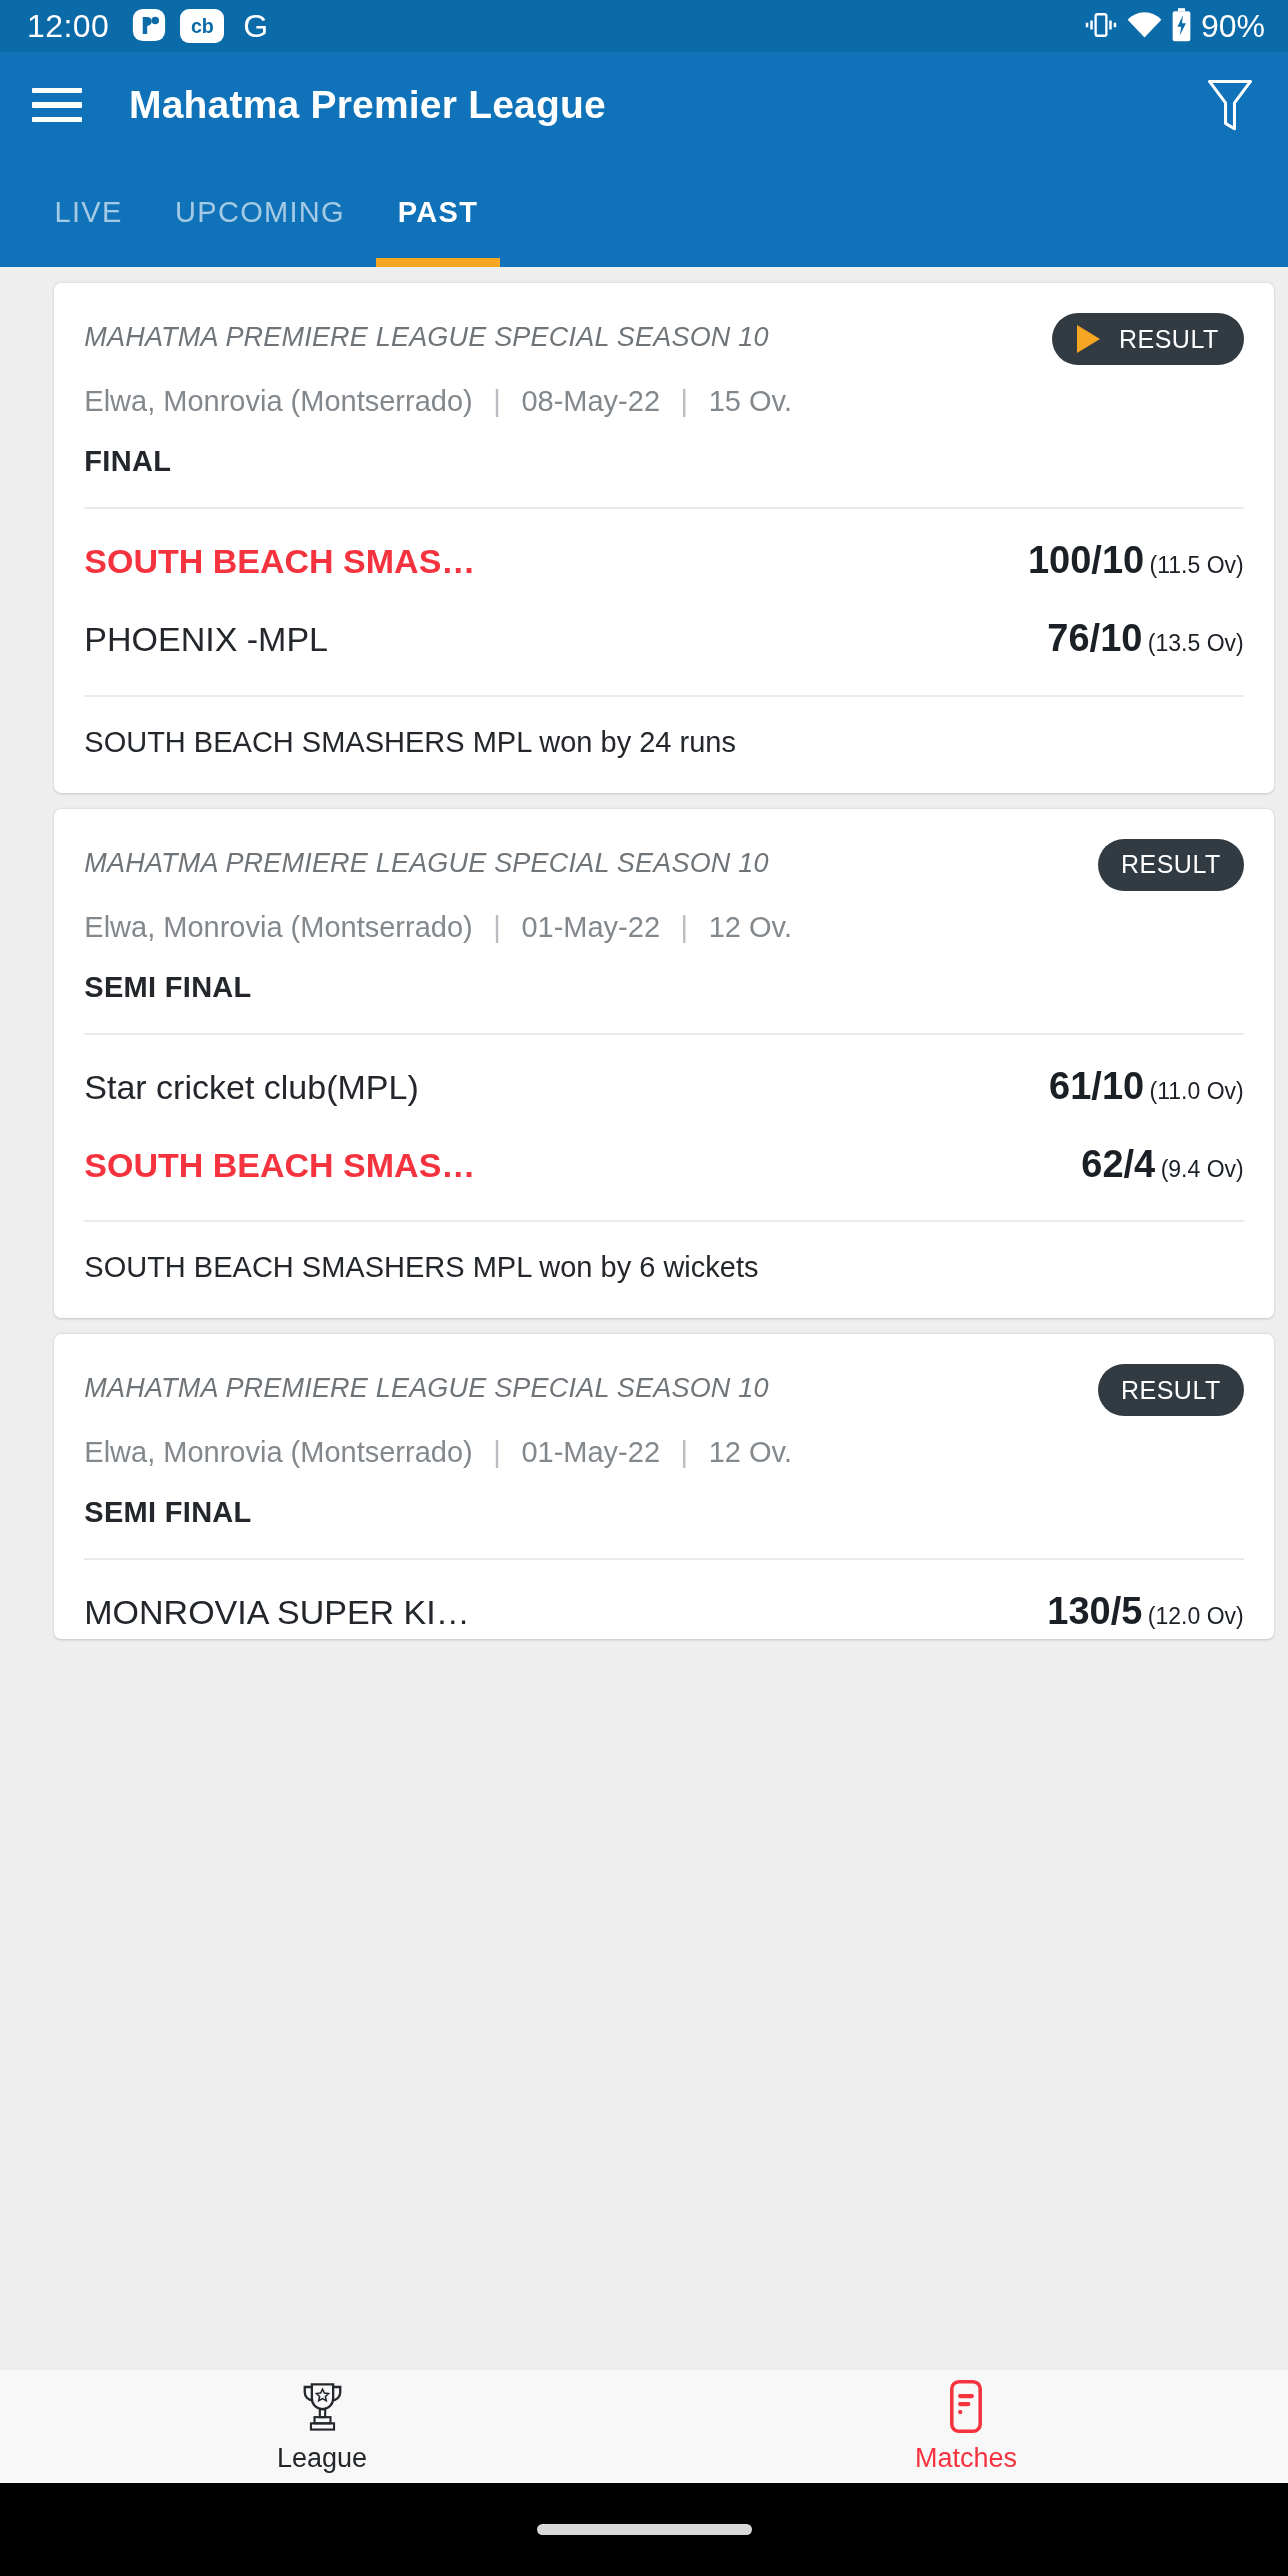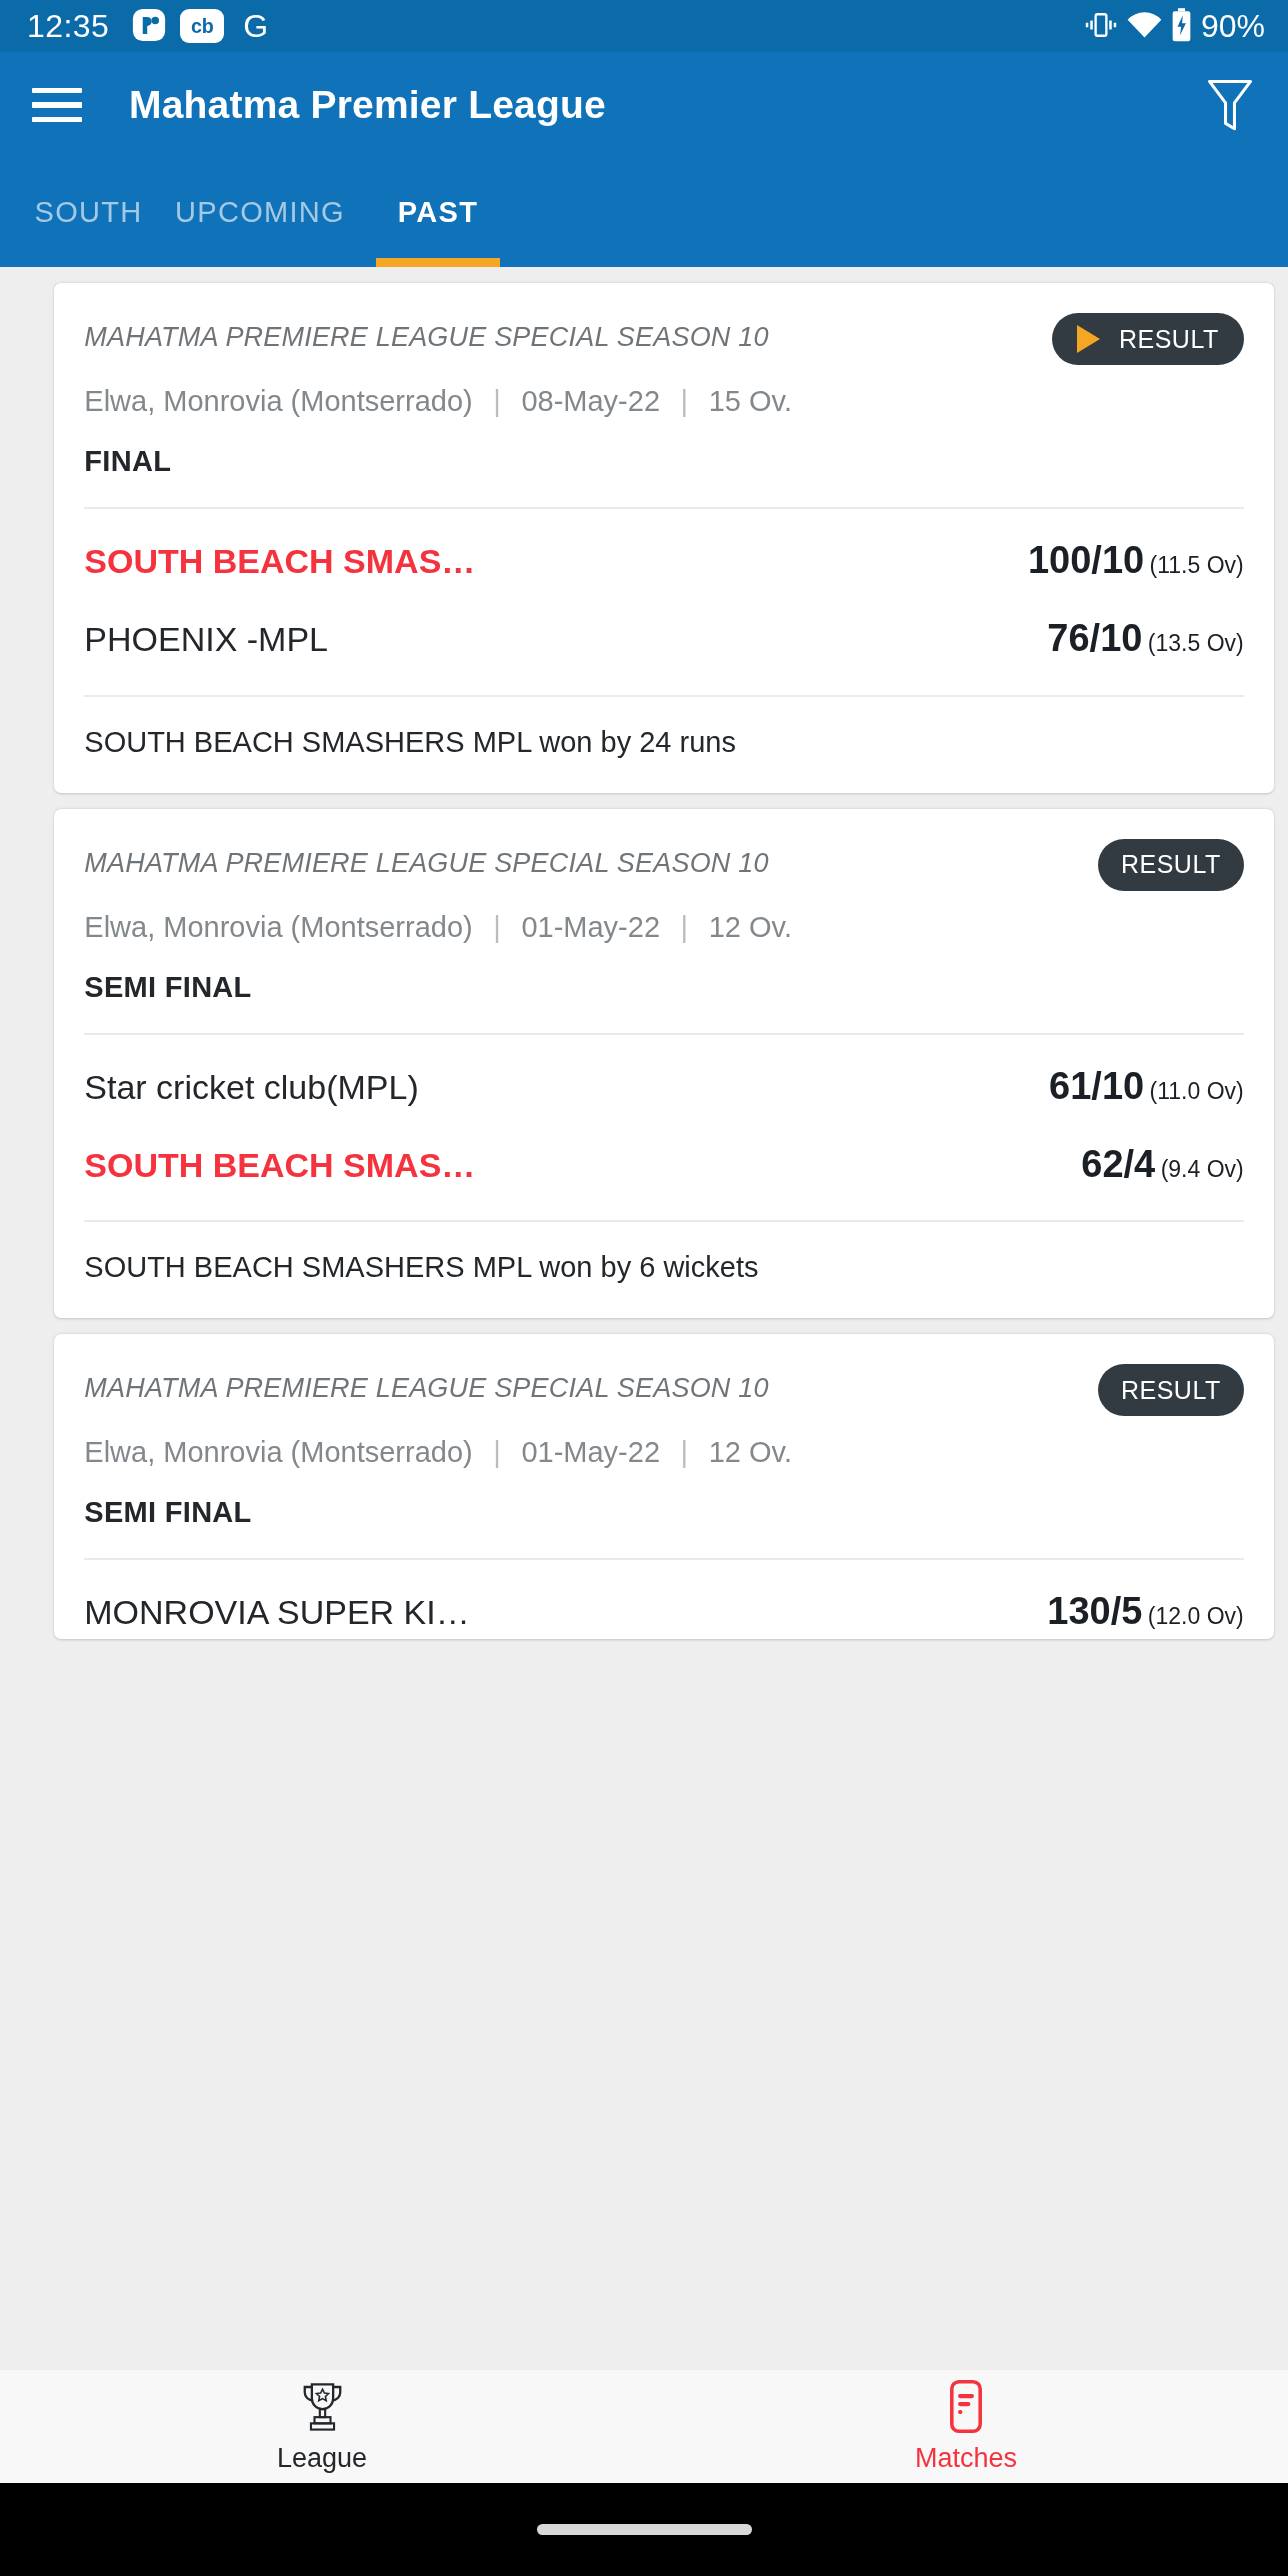--- a/index.html
+++ b/index.html
@@ -140,21 +140,21 @@
     display: flex; align-items: center; justify-content: center;
   }
   .gesturepill { width: 215px; height: 10.7px; border-radius: 5.4px; background: #d8d8d8; }
 </style>
 </head>
 <body>
 
 <div class="phone">
 
   <div class="statusbar">
-    <div class="sb-clock">12:35</div>
+    <div class="sb-clock">12:00</div>
     <div class="sb-left-icons">
       <span>
         <svg width="34" height="34" viewBox="0 0 38 38">
           <rect x="1" y="1" width="36" height="36" rx="11" fill="#ffffff"></rect>
           <path d="M12 10 h5 a5 5 0 0 1 0 10 h-5 z" fill="#0b6aa8"></path>
           <rect x="12" y="20" width="5" height="9" fill="#0b6aa8"></rect>
           <circle cx="26" cy="14" r="4.2" fill="#0b6aa8"></circle>
         </svg>
       </span>
       <span class="appicon">cb</span>
@@ -196,21 +196,21 @@
     <div class="appbar-title">Mahatma Premier League</div>
     <div class="appbar-spacer"></div>
     <div class="filter-btn">
       <svg width="50" height="59" viewBox="0 0 56 66">
         <path d="M5 6 H51 L33 30 V59 L23 53 V30 Z" fill="none" stroke="#ffffff" stroke-width="3.4" stroke-linejoin="round"></path>
       </svg>
     </div>
   </div>
 
   <div class="tabs">
-    <div class="tab t-live">SOUTH</div>
+    <div class="tab t-live">LIVE</div>
     <div class="tab t-up">UPCOMING</div>
     <div class="tab t-past active">PAST</div>
   </div>
 
   <div class="content">
 
     <div class="card">
       <div class="card-head">
         <div class="league-row">
           <div class="league-name">MAHATMA PREMIERE LEAGUE SPECIAL SEASON 10</div>

